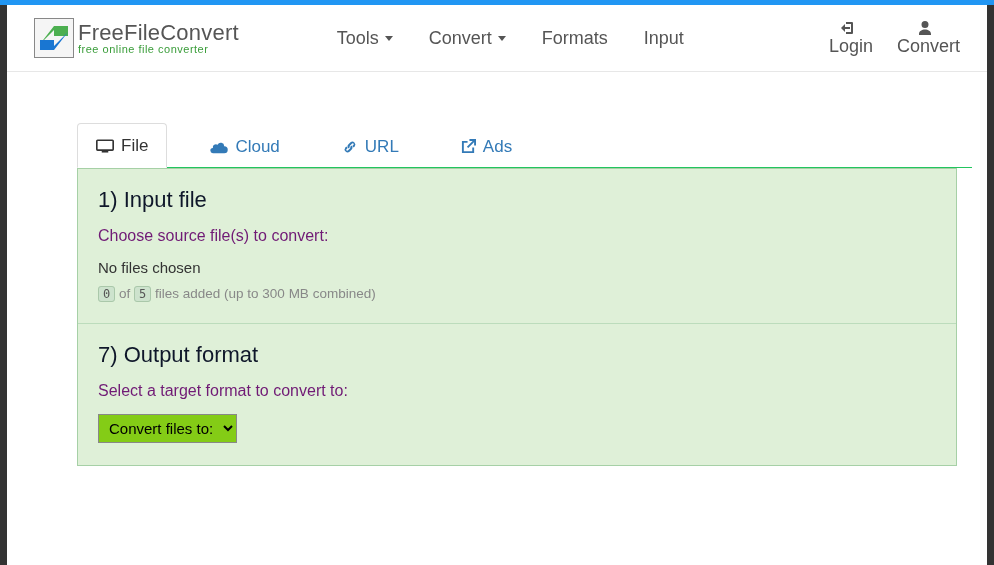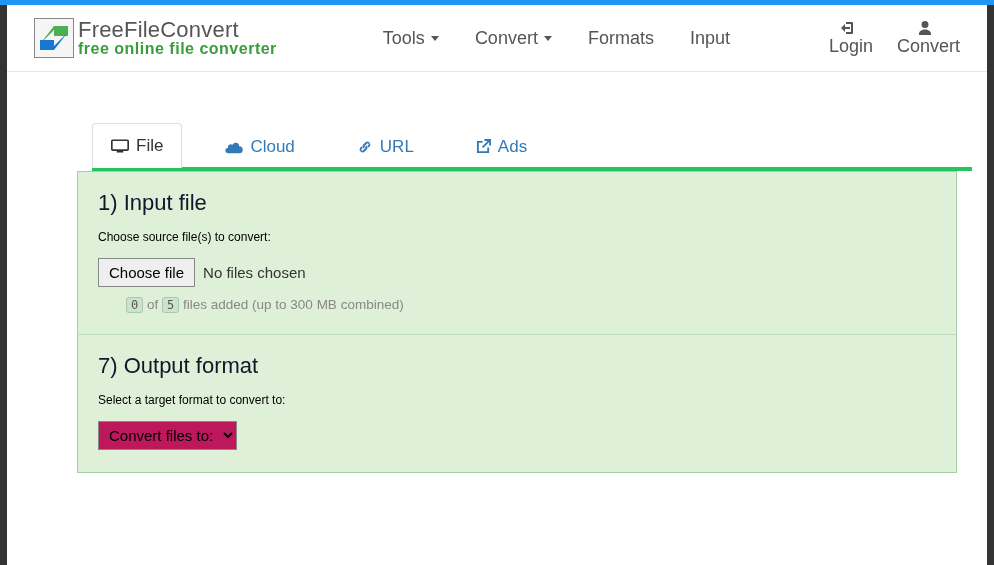--- a/index.html
+++ b/index.html
@@ -22,25 +22,25 @@
     align-items: center;
     border-bottom: 1px solid #e7e7e7;
     background: #fff;
     padding: 0 15px;
     height: 67px;
   }
   .logo {
     display: flex;
     align-items: center;
     padding: 4px 12px;
-    margin-right: 36px;
+    margin-right: 28px;
   }
   .logo-text-stack { display:flex; flex-direction:column; line-height:1; margin-left:4px;}
   .logo-top { font-size: 22px; font-weight:400; letter-spacing:0.2px; color:#555; }
-  .logo-bottom { font-size:16px; font-weight:700; color:#3a9d3a; letter-spacing:0.5px;}
+  .logo-bottom { font-size:11px; font-weight:400; color:#3a9d3a; letter-spacing:0.5px;}
   .nav-menu { display:flex; align-items:center; height:100%; margin-left:40px;}
   .nav-item {
     font-size: 18px;
     color: #555;
     padding: 20px 18px;
     cursor: pointer;
     display:flex; align-items:center;
   }
   .nav-item .caret {
     display:inline-block; width:0; height:0;
@@ -52,22 +52,22 @@
   }
   .nav-right { margin-left:auto; display:flex; align-items:center; }
   .nav-right .nav-item { padding:20px 12px;flex-direction:column; }
   .nav-icon { margin-right:6px; fill:#555; }
 
   
   .content { padding: 50px 15px 0 15px; }
   
   .tabs {
     display:flex;
-    border-bottom: 4px solid #22c55e;
-    margin-left: 70px;
+    border-bottom: 1px solid #22c55e;
+    margin-left: 55px;
   }
   .tab {
     font-size: 17px;
     padding: 12px 18px 11px 18px;
     color: #337ab7;
     cursor:pointer;
     display:flex; align-items:center;
     gap:7px;
     margin-right: 24px;
     border: 1px solid transparent;
@@ -88,42 +88,42 @@
     width: calc(100% - 70px);
     border: 1px solid #a6d0a6;
   }
   .step {
     background: #dff0d8;
     padding: 18px 20px 22px 20px;
     border-bottom:1px solid #bcdcbc;
   }
   .step:last-child{ border-bottom:none;}
   .step-title { font-size:22px; color:#0f172a; font-weight:400; margin-bottom:14px; }
-  .step-instruction { font-size:12px; color:#000000; margin-bottom:14px; }
+  .step-instruction { font-size:16px; color:#701a75; margin-bottom:14px; }
   .file-row { display:flex; align-items:center; gap:8px; margin-bottom:10px;}
   .choose-file-btn {
     font-size:15px; background:#efefef;
     border:1px solid #888; padding:5px 10px 5px 10px;
     cursor:pointer;
   }
   .file-status { font-size:15px; color:#333; }
-  .help-text { font-size:13.5px; color:#888;margin-left:28px; }
+  .help-text { font-size:13.5px; color:#888; }
   .help-text .boxed {
     background:#cde3cd;
     border:1px solid #aac8aa;
     border-radius:3px;
     padding:0 4px;
     font-family: Menlo, Consolas, monospace;
     font-size:12px;
     color:#555;
   }
   select.format-select {
     font-size:15px; padding:4px 6px;
     border:1px solid #888;
-    background:#be185d;
+    background:#84cc16;
   }
   .terms-line { font-size:15px; color:#888; }
   .terms-line a { color:#337ab7; text-decoration:none; }
 </style>
 </head>
 <body>
 
 <div class="topline"></div>
 <div class="page-wrap">
   <nav class="navbar">
@@ -197,21 +197,20 @@
         </svg>
         <span>Ads</span>
       </div>
     </div>
 
     <div class="panel">
       <div class="step">
         <div class="step-title">1) Input file</div>
         <div class="step-instruction">Choose source file(s) to convert:</div>
         <div class="file-row">
-          <button class="choose-file-btn">Choose file</button>
           <span class="file-status">No files chosen</span>
         </div>
         <div class="help-text">
           <span class="boxed">0</span>
           <span>of</span>
           <span class="boxed">5</span>
           <span>files added (up to 300 MB combined)</span>
         </div>
       </div>
 

